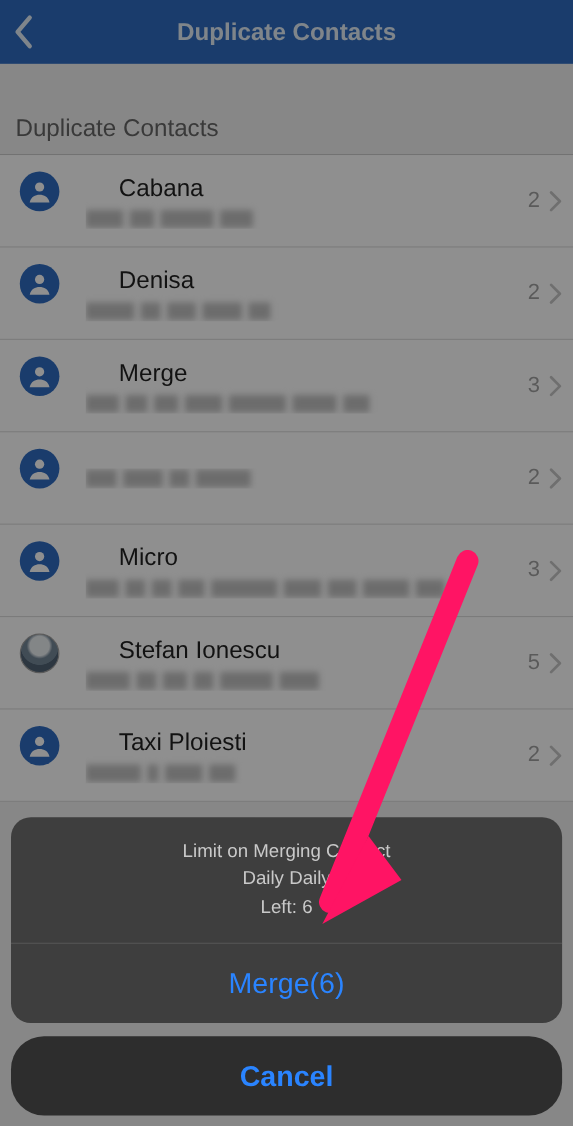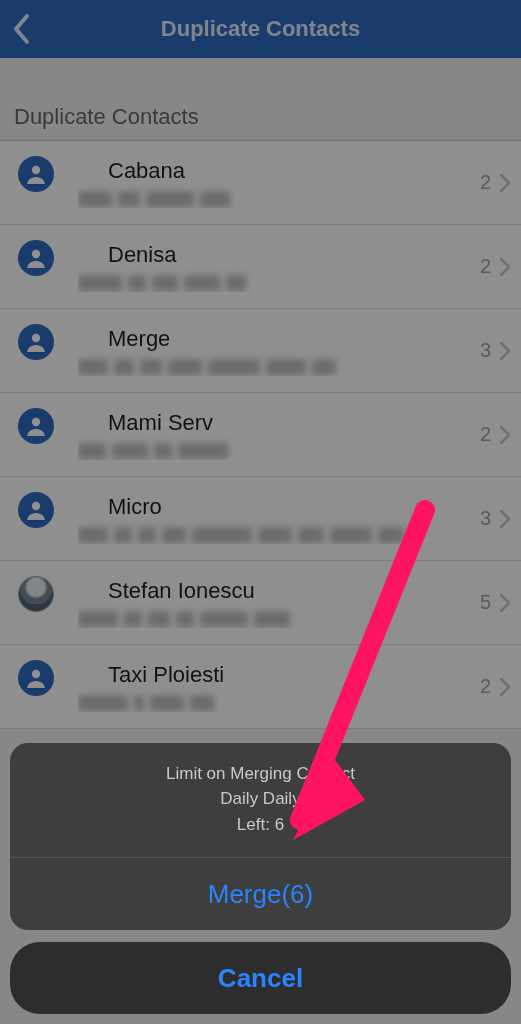--- a/index.html
+++ b/index.html
@@ -220,21 +220,20 @@
     </div>
 
     <div class="row">
       <div class="avatar">
         <svg viewBox="0 0 24 24">
             <circle cx="12" cy="8" r="4.2" fill="#fff"></circle>
             <path d="M3 22c1-5 5-7 9-7s8 2 9 7z" fill="#fff"></path>
           </svg>
       </div>
       <div class="row-mid">
-        <div class="name">Mami Serv</div>
         <div class="blur-line">
           <span class="blur-chunk" style="width:28px"></span>
           <span class="blur-chunk" style="width:36px"></span>
           <span class="blur-chunk" style="width:18px"></span>
           <span class="blur-chunk" style="width:50px"></span>
         </div>
       </div>
       <div class="count">2</div>
       <svg class="chev" width="12" height="20" viewBox="0 0 12 20">
           <path d="M2 2l8 8-8 8" stroke="#c2c2c2" stroke-width="2.5" fill="none" stroke-linecap="round" stroke-linejoin="round"></path>

